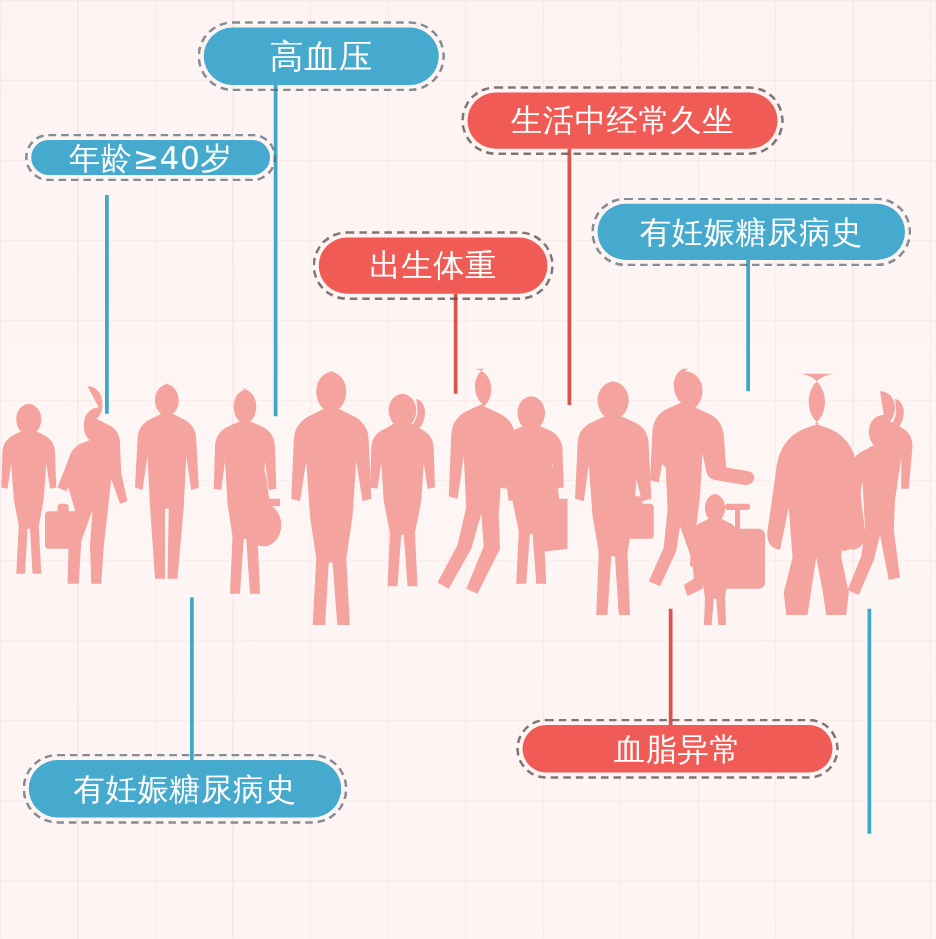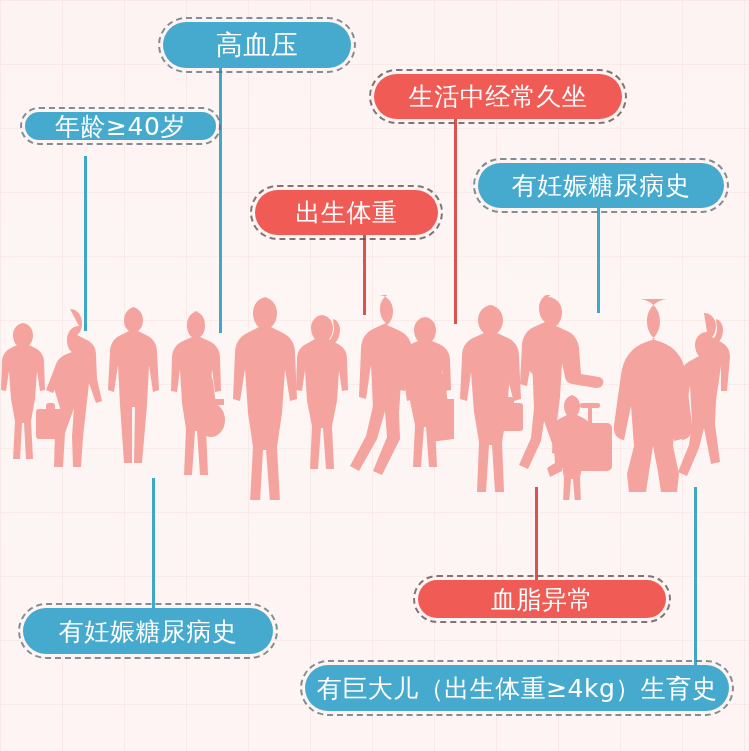--- a/index.html
+++ b/index.html
@@ -162,20 +162,14 @@
     </div>
   </div>
 
   <div class="badge red" style="left:418px;top:580px;width:248px;height:38px;font-size:25px;">
     <div class="dash"></div>
     <div class="inner">
       <span class="txt">血脂异常</span>
     </div>
   </div>
 
-  <div class="badge blue" style="left:305px;top:665px;width:424px;height:46px;font-size:25px;">
-    <div class="dash"></div>
-    <div class="inner">
-      <span class="txt">有巨大儿（出生体重≥4kg）生育史</span>
-    </div>
-  </div>
 
 </div>
 
 </body></html>

